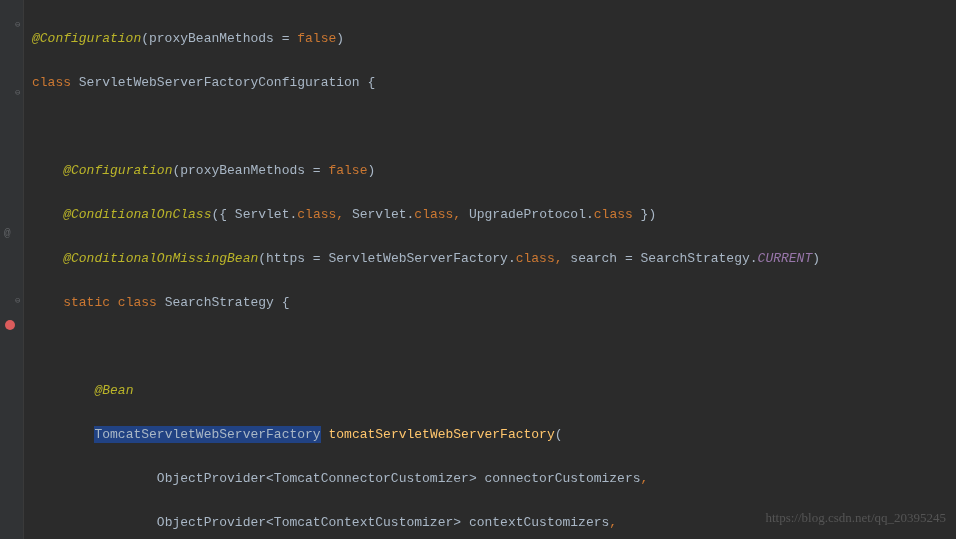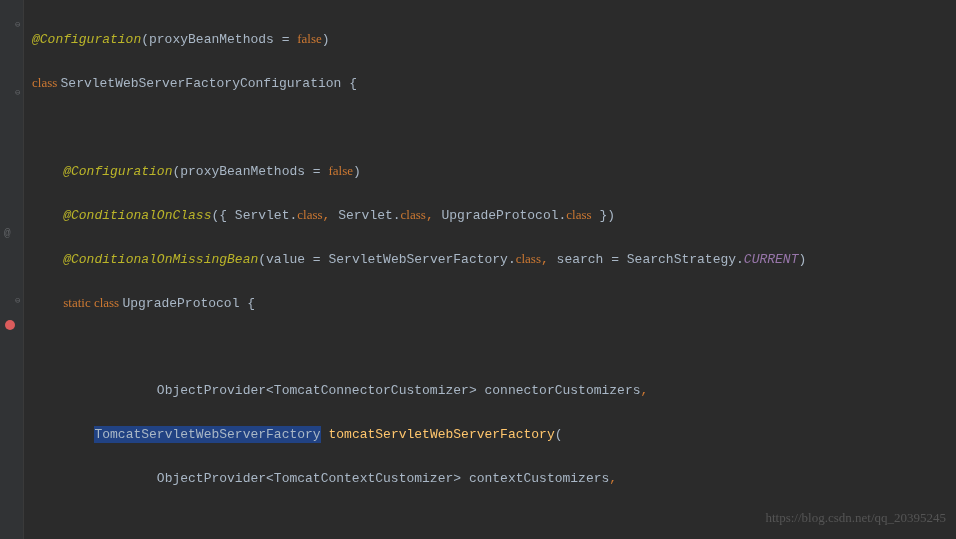--- a/index.html
+++ b/index.html
@@ -34,21 +34,21 @@
     .code-area {
       position: absolute;
       left: 24px;
       top: 0;
       right: 0;
       padding: 6px 0 0 8px;
       white-space: pre;
     }
     .line { display: block; height: 22px; }
     .annotation { color: #bbb529; font-style: italic; }
-    .keyword { color: #cc7832; font-family: Liberation Serif, serif; }
+    .keyword { color: #cc7832; }
     .method-decl { color: #ffc66d; }
     .comma { color: #cc7832; }
     .italic-static { color: #9876aa; font-style: italic; }
     .highlight-blue {
       background: #214283;
       padding: 1px 0;
     }
     .breakpoint-dot {
       position: absolute;
       left: 5px;
@@ -86,25 +86,26 @@
   <div class="collapse-icon" style="top:290px;">⊖</div>
   <div class="gutter-mark" style="top:222px;">@</div>
 </div>
 
 <div class="code-area">
 <span class="line"><span class="annotation">@Configuration</span><span>(proxyBeanMethods = </span><span class="keyword">false</span><span>)</span></span>
 <span class="line"><span class="keyword">class </span><span>ServletWebServerFactoryConfiguration {</span></span>
 <span class="line"></span>
 <span class="line">    <span class="annotation">@Configuration</span><span>(proxyBeanMethods = </span><span class="keyword">false</span><span>)</span></span>
 <span class="line">    <span class="annotation">@ConditionalOnClass</span><span>({ Servlet.</span><span class="keyword">class</span><span class="comma">, </span><span>Servlet.</span><span class="keyword">class</span><span class="comma">, </span><span>UpgradeProtocol.</span><span class="keyword">class</span><span> })</span></span>
-<span class="line">    <span class="annotation">@ConditionalOnMissingBean</span><span>(value = ServletWebServerFactory.</span><span class="keyword">class</span><span class="comma">, </span><span>search = SearchStrategy.</span><span class="italic-static">CURRENT</span><span>)</span></span>
-<span class="line">    <span class="keyword">static </span><span class="keyword">class </span><span>UpgradeProtocol {</span></span>
+<span class="line">    <span class="annotation">@ConditionalOnMissingBean</span><span>(https = ServletWebServerFactory.</span><span class="keyword">class</span><span class="comma">, </span><span>search = SearchStrategy.</span><span class="italic-static">CURRENT</span><span>)</span></span>
+<span class="line">    <span class="keyword">static </span><span class="keyword">class </span><span>SearchStrategy {</span></span>
 <span class="line"></span>
+<span class="line">        <span class="annotation">@Bean</span></span>
+<span class="line">        <span class="highlight-blue">TomcatServletWebServerFactory</span><span class="method-decl"> tomcatServletWebServerFactory</span><span>(</span></span>
 <span class="line">                <span>ObjectProvider&lt;TomcatConnectorCustomizer&gt; connectorCustomizers</span><span class="comma">,</span></span>
-<span class="line">        <span class="highlight-blue">TomcatServletWebServerFactory</span><span class="method-decl"> tomcatServletWebServerFactory</span><span>(</span></span>
 <span class="line">                <span>ObjectProvider&lt;TomcatContextCustomizer&gt; contextCustomizers</span><span class="comma">,</span></span>
 
 
 
 
 
 
 
 
 

